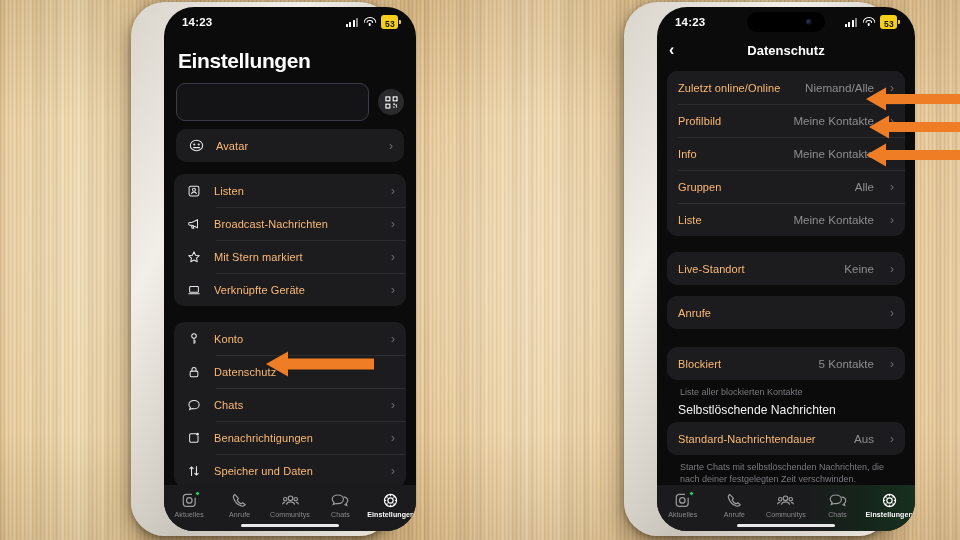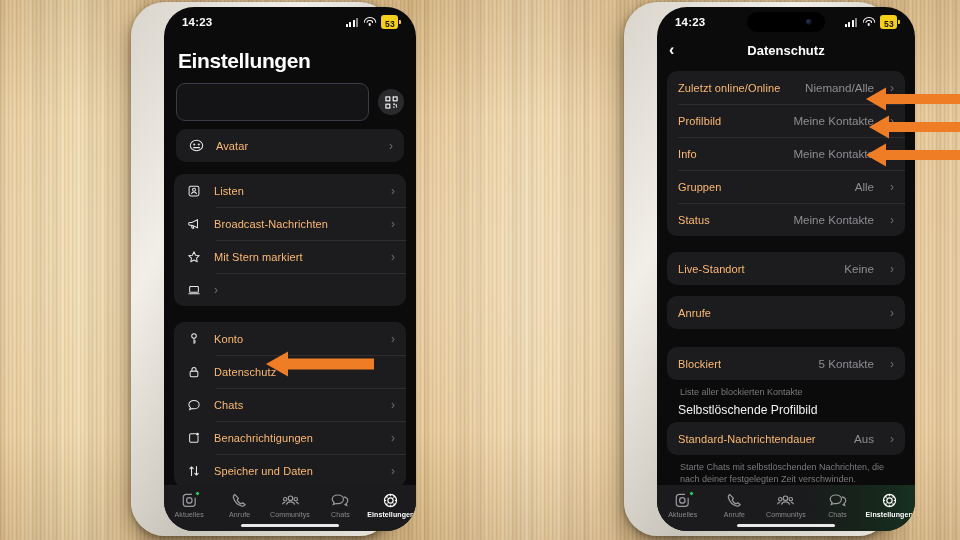--- a/index.html
+++ b/index.html
@@ -268,20 +268,21 @@
           <span class="lbl">Mit Stern markiert</span>
           <span class="chev">›</span>
         </div>
         <div class="row">
           <span class="ic">
             <svg width="14" height="14" viewBox="0 0 16 16" fill="none" stroke="#e8e8ea" stroke-width="1.15">
               <rect x="3" y="4" width="10" height="6.6" rx="1"></rect>
               <path d="M1.6 12.2h12.8"></path>
             </svg>
             </span>
+          <span class="lbl">Verknüpfte Geräte</span>
           <span class="chev">›</span>
         </div>
       </div>
 
       <div class="gap" style="height:16px"></div>
 
       <div class="group">
         <div class="row">
           <span class="ic">
             <svg width="14" height="14" viewBox="0 0 16 16" fill="none" stroke="#e8e8ea" stroke-width="1.15">
@@ -425,21 +426,21 @@
           <span class="lbl">Info</span>
           <span class="val">Meine Kontakte</span>
           <span class="chev">›</span>
         </div>
         <div class="row noicon">
           <span class="lbl">Gruppen</span>
           <span class="val">Alle</span>
           <span class="chev">›</span>
         </div>
         <div class="row noicon">
-          <span class="lbl">Status</span>
+          <span class="lbl">Liste</span>
           <span class="val">Meine Kontakte</span>
           <span class="chev">›</span>
         </div>
       </div>
 
       <div class="gap" style="height:16px"></div>
 
       <div class="group">
         <div class="row noicon">
           <span class="lbl">Live-Standort</span>
@@ -463,21 +464,21 @@
         <div class="row noicon">
           <span class="lbl">Blockiert</span>
           <span class="val">5 Kontakte</span>
           <span class="chev">›</span>
         </div>
       </div>
       <div class="foot">Liste aller blockierten Kontakte</div>
 
       <div class="gap" style="height:5px"></div>
 
-      <div style="padding:0 11px 5px;font-size:12.2px;color:#f2f2f4;">Selbstlöschende Profilbild</div>
+      <div style="padding:0 11px 5px;font-size:12.2px;color:#f2f2f4;">Selbstlöschende Nachrichten</div>
 
       <div class="group">
         <div class="row noicon">
           <span class="lbl">Standard-Nachrichtendauer</span>
           <span class="val">Aus</span>
           <span class="chev">›</span>
         </div>
       </div>
       <div class="foot">Starte Chats mit selbstlöschenden Nachrichten, die nach deiner festgelegten Zeit verschwinden.</div>
     </div>

